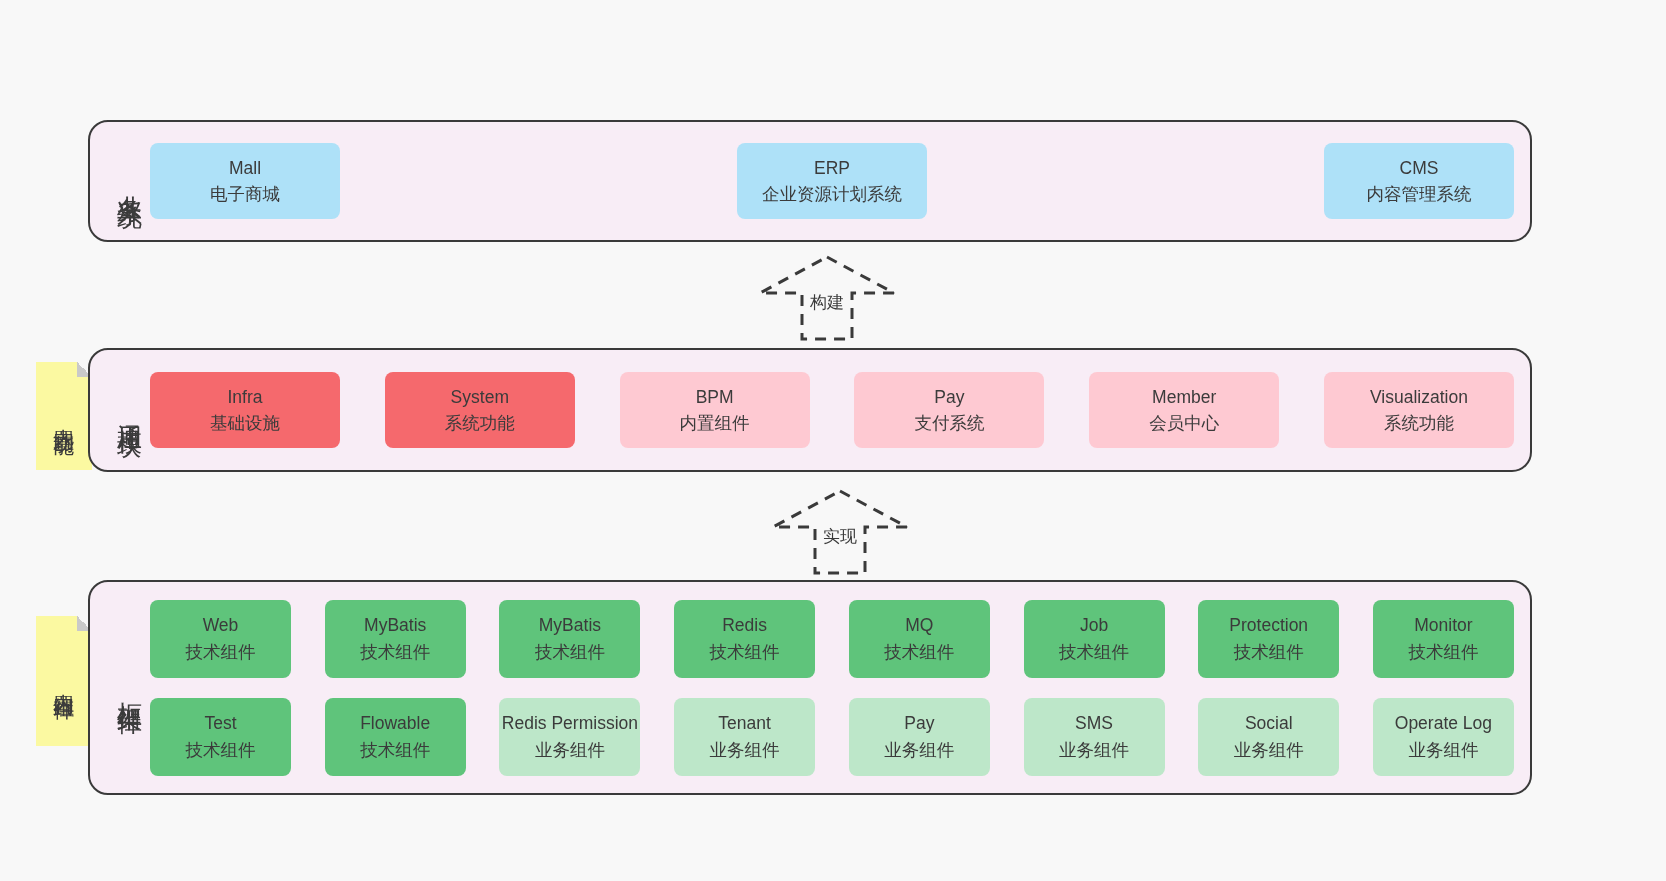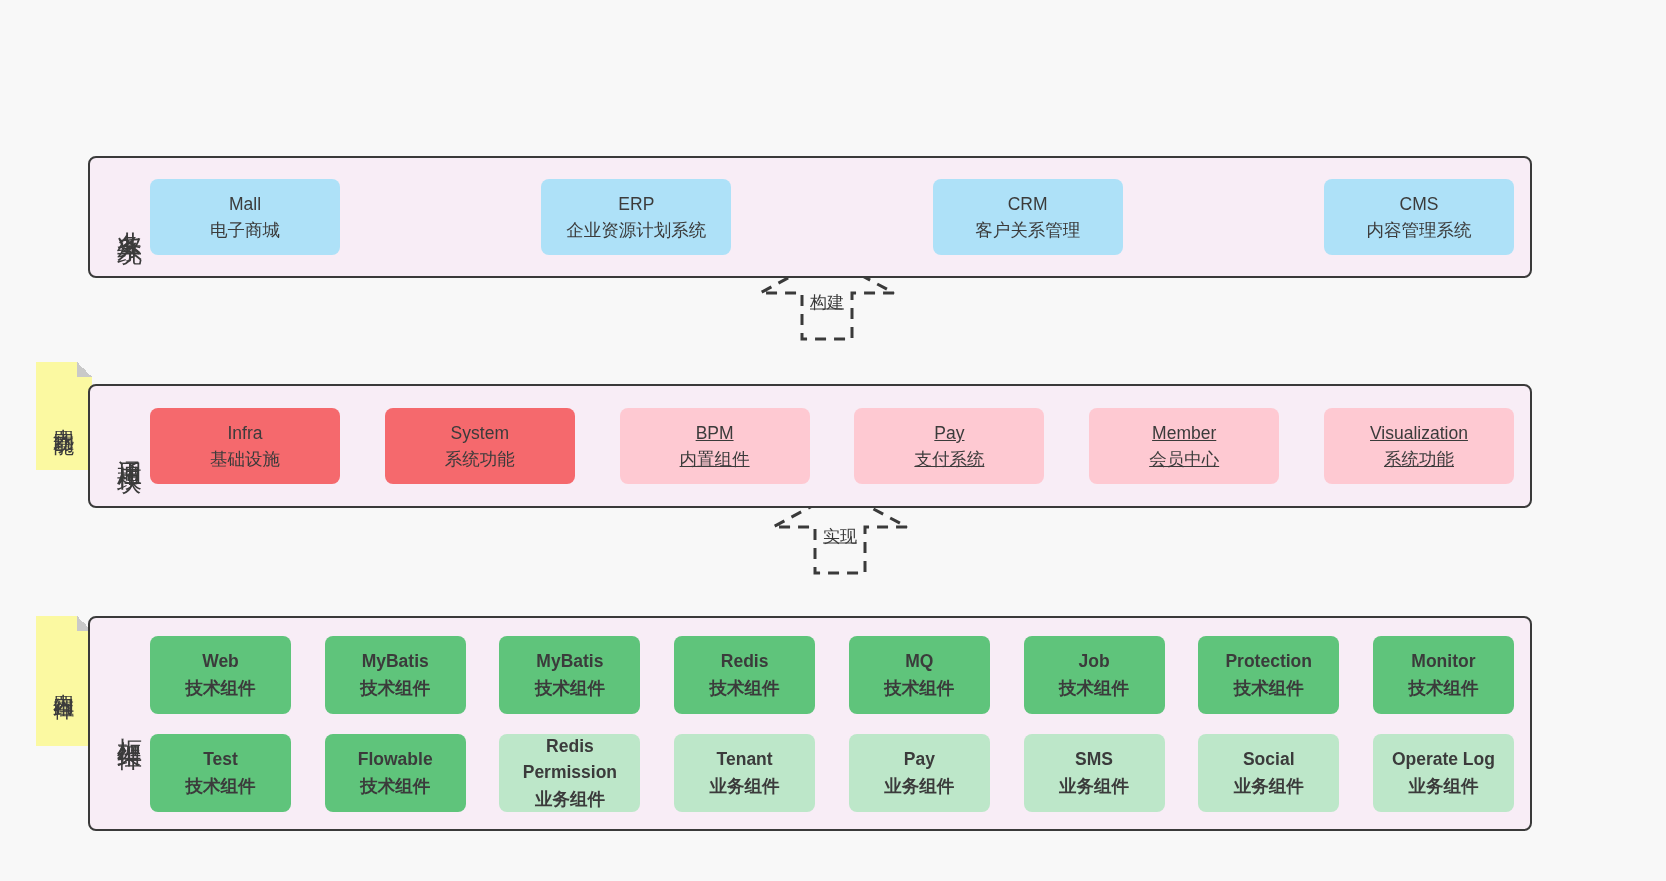--- a/index.html
+++ b/index.html
@@ -10,64 +10,64 @@
   }
   *{box-sizing:border-box;}
   html,body{margin:0;padding:0;}
   body{
     width:1666px;height:881px;position:relative;overflow:hidden;
     background:var(--page-bg);color:var(--text);
     font-family:"Liberation Sans","DejaVu Sans",sans-serif;
   }
   .band{
     position:absolute;left:88px;width:1444px;
-    background:var(--band-bg);border:2px solid var(--band-border);border-radius:8px;
-    display:flex;align-items:center;z-index:2;margin-top:36px;
+    background:var(--band-bg);border:2px solid var(--band-border);border-radius:20px;
+    display:flex;align-items:center;z-index:2;
   }
   #band-business{top:120px;height:122px;}
   #band-modules{top:348px;height:124px;}
   #band-framework{top:580px;height:215px;}
   .band-label{
     flex:0 0 46px;margin-left:10px;display:flex;justify-content:center;
     font-size:25px;line-height:1.3;letter-spacing:3px;
     writing-mode:vertical-rl;text-orientation:upright;
   }
   .boxes{flex:1;display:flex;justify-content:space-between;padding:0 16px 0 4px;}
-  .rows{flex:1;display:flex;flex-direction:column;gap:20px;padding:0 16px 0 4px;font-weight:bold;}
+  .rows{flex:1;display:flex;flex-direction:column;gap:20px;padding:0 16px 0 4px;}
   .rows .boxes{padding:0;}
   .box{
     border-radius:8px;display:flex;flex-direction:column;justify-content:center;
     align-items:center;text-align:center;font-size:17.5px;line-height:1.5;
   }
   .box.wide{width:190px;height:76px;}
   .box.narrow{width:141px;height:78px;}
   .blue{background:var(--blue);}
   .red{background:var(--red);}
-  .pink{background:var(--pink);text-decoration:underline;}
+  .pink{background:var(--pink);}
   .green-dark{background:var(--green-dark);}
   .green-light{background:var(--green-light);}
   .note{
     position:absolute;width:56px;background:var(--note-bg);z-index:1;
     display:flex;align-items:center;justify-content:center;text-align:center;
   }
   .note-text{
     font-size:21px;line-height:1.3;letter-spacing:2px;
     writing-mode:vertical-rl;text-orientation:upright;
   }
   #note-modules{left:36px;top:362px;height:108px;}
   #note-framework{left:36px;top:616px;height:130px;}
   .note::after{
     content:"";position:absolute;top:0;right:0;width:15px;height:15px;
     background:linear-gradient(225deg,var(--page-bg) 0 50%,var(--fold) 50% 100%);
   }
   .arrow{position:absolute;width:140px;height:88px;z-index:1;}
   .arrow svg{display:block;}
   .arrow-label{
     position:absolute;left:50%;top:48px;transform:translate(-50%,-50%);
-    background:var(--page-bg);padding:1px 4px;font-size:17px;white-space:nowrap;text-decoration:underline;
+    background:var(--page-bg);padding:1px 4px;font-size:17px;white-space:nowrap;
   }
   #arrow-build{left:757px;top:254px;}
   #arrow-implement{left:770px;top:488px;}
 </style>
 </head>
 <body>
 
 <div class="note" id="note-modules">
   <span class="note-text">内置功能</span>
 </div>
@@ -80,24 +80,20 @@
   <div class="boxes">
       <div class="box wide blue">
         <div>Mall</div>
         <div>电子商城</div>
       </div>
       <div class="box wide blue">
         <div>ERP</div>
         <div>企业资源计划系统</div>
       </div>
       <div class="box wide blue">
-        <div>CRM</div>
-        <div>客户关系管理</div>
-      </div>
-      <div class="box wide blue">
         <div>CMS</div>
         <div>内容管理系统</div>
       </div>
     </div>
 </div>
 
 <div class="arrow" id="arrow-build">
   <svg width="140" height="88" viewBox="0 0 140 88">
     <polygon points="70,3 137,39 95,39 95,85 45,85 45,39 3,39" fill="none" stroke="#3a3a3a" stroke-width="3" stroke-dasharray="11,8"></polygon>
   </svg>

